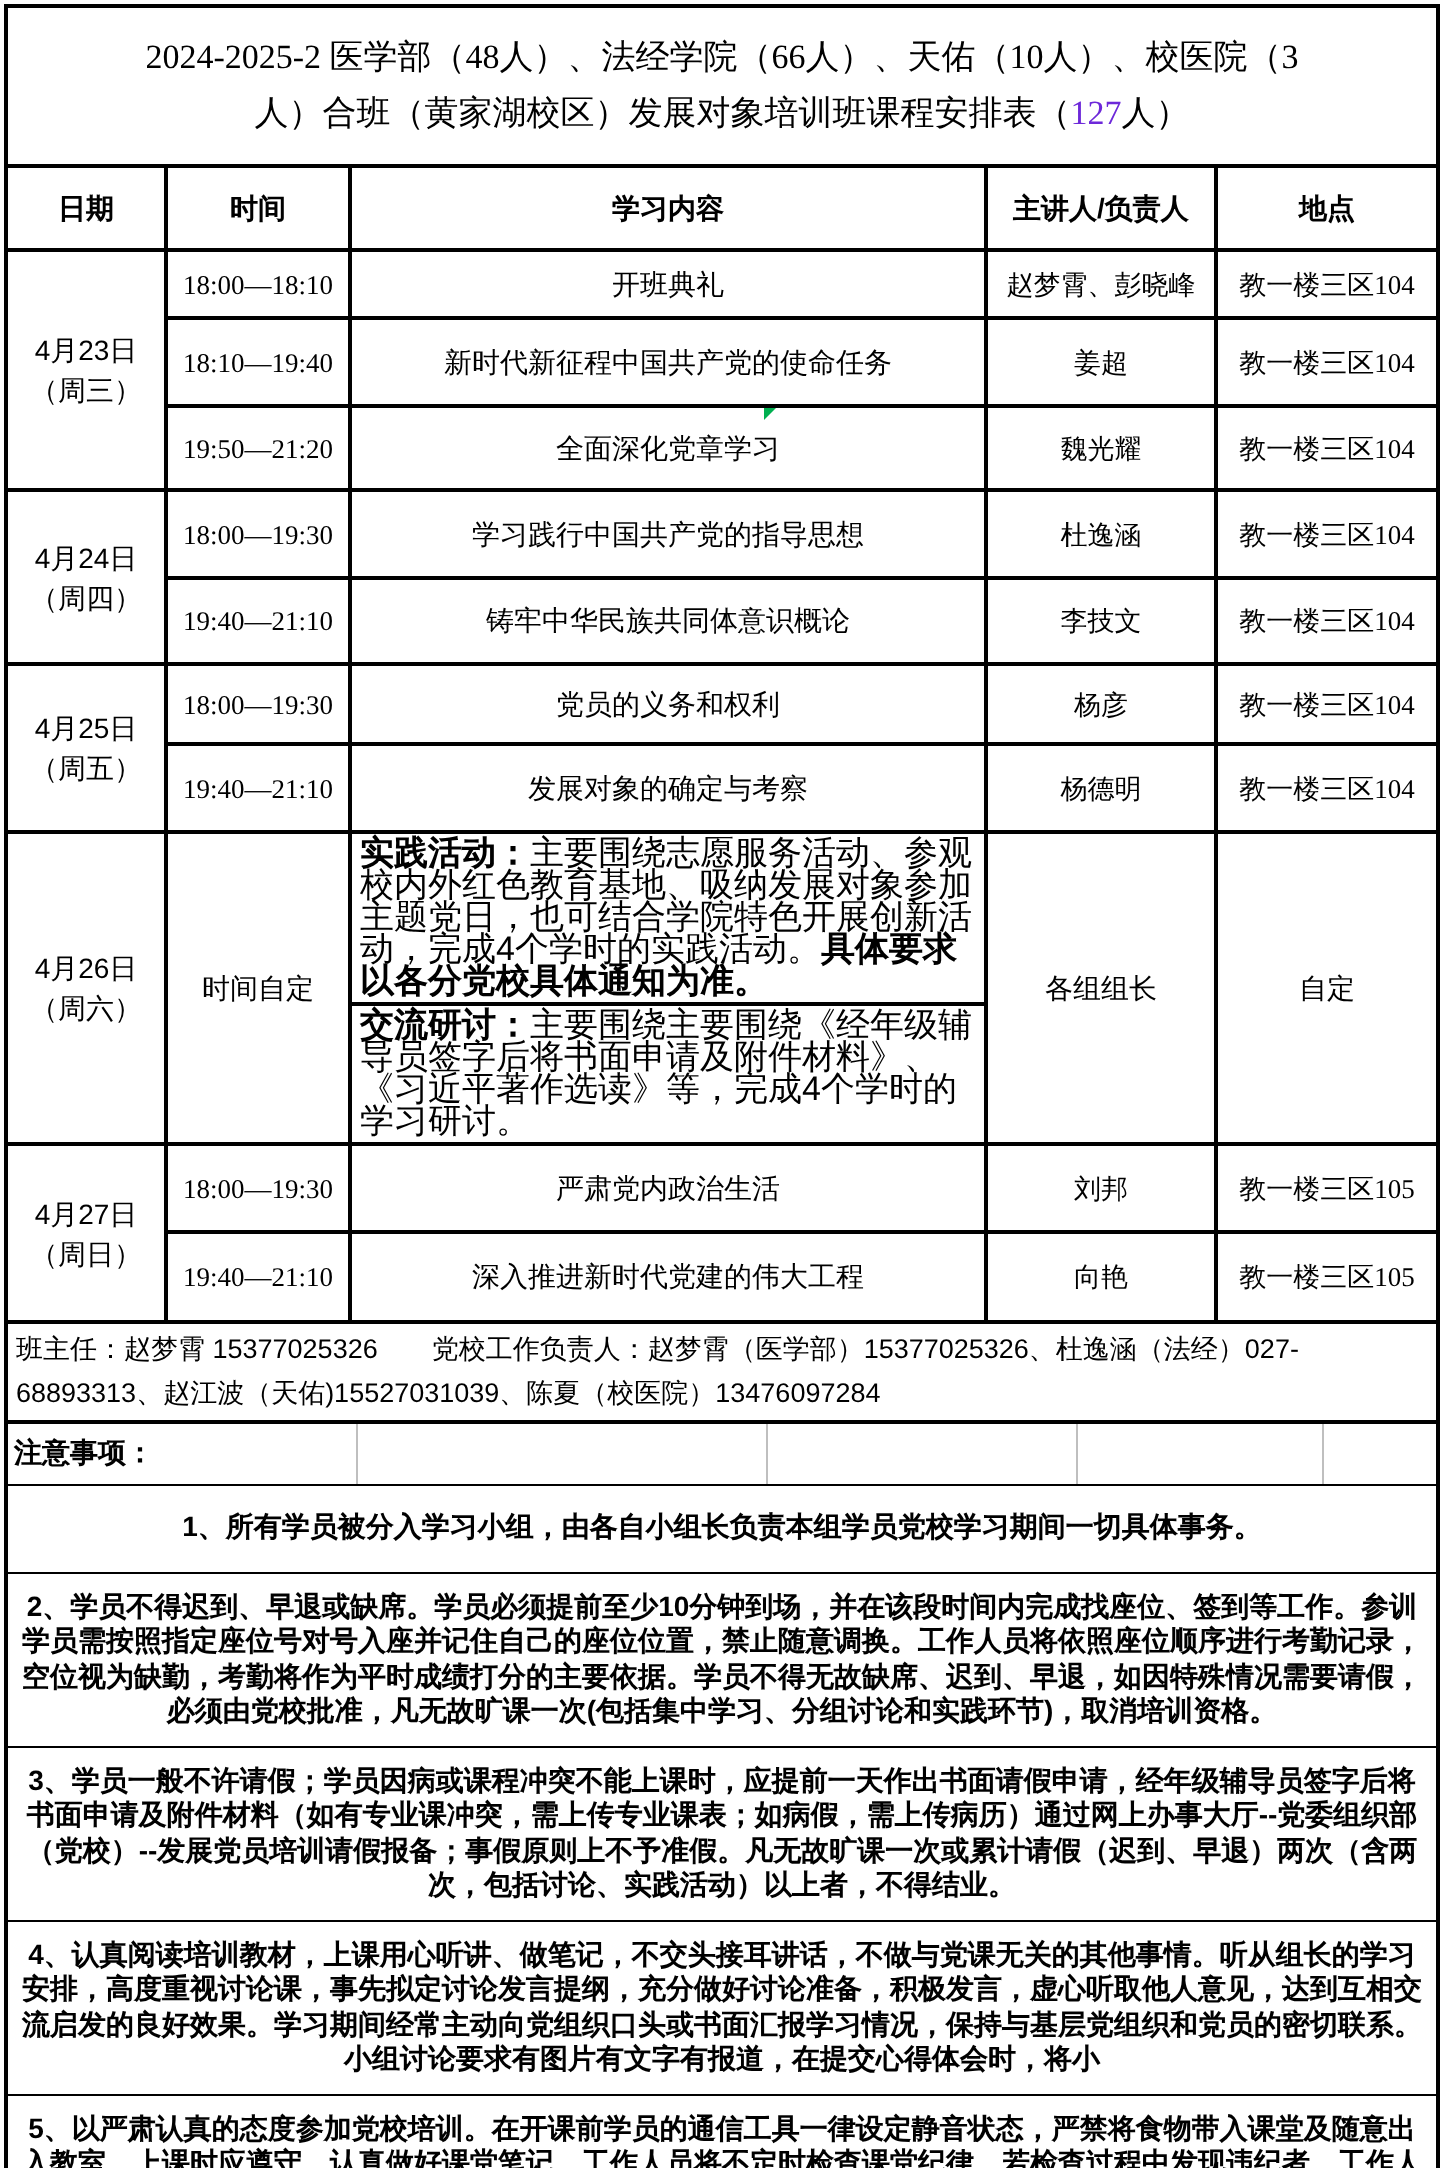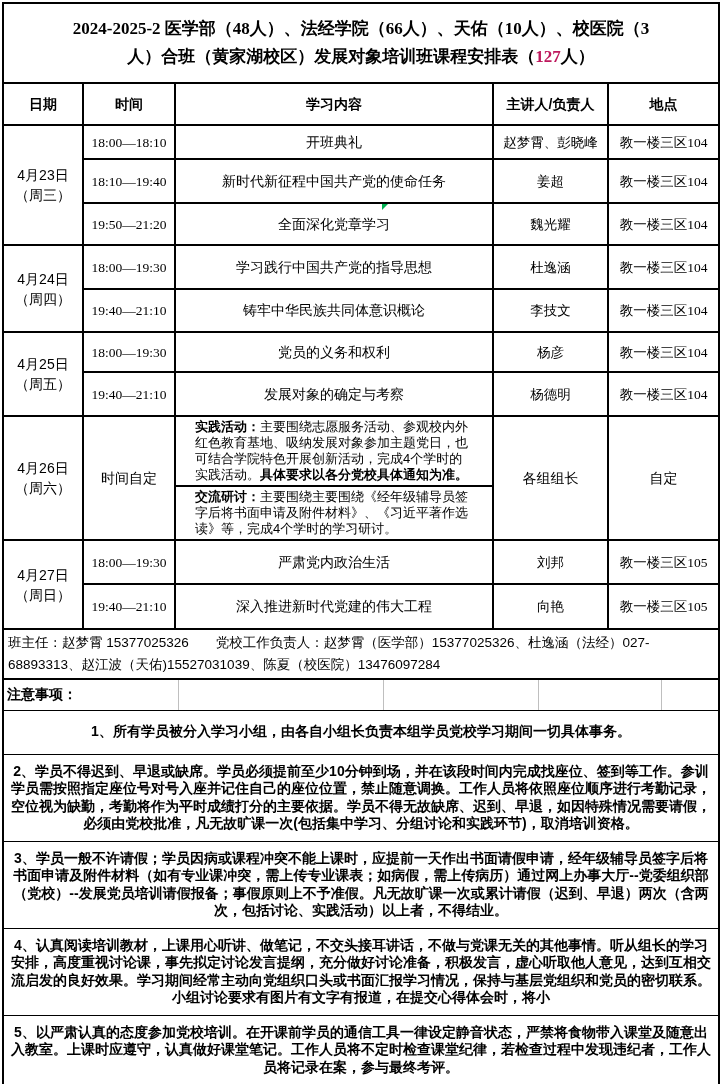--- a/index.html
+++ b/index.html
@@ -2,31 +2,31 @@
 <html><head>
 <meta charset="utf-8">
 <style>
   html,body{margin:0;padding:0;background:#ffffff;}
   body{width:722px;height:1084px;position:relative;color:#000;
        font-family:"Liberation Sans",sans-serif;}
   .sheet{position:absolute;left:2px;top:2px;width:716px;}
   table{border-collapse:collapse;table-layout:fixed;width:716px;}
   td{border:2px solid #000;padding:0 2px;text-align:center;vertical-align:middle;
      font-size:14px;overflow:hidden;line-height:19px;}
-  .title-cell{font-family:"Liberation Serif",serif;font-weight:bold;
+  .title-cell{font-family:"Liberation Serif",serif;font-weight:normal;
               font-size:17px;line-height:28px;padding:2px 4px;border-radius:22px;}
-  .red{color:#be185d;}
+  .red{color:#6d28d9;}
   .hdr{font-weight:bold;}
   .time-cell{font-family:"Liberation Serif",serif;font-size:13.5px;border-radius:11px;}
   .loc-cell,.spk-cell{font-family:"Liberation Serif",serif;font-size:13.5px;}
   .date-cell span{display:block;line-height:20px;}
   .content-cell{position:relative;}
   .marker{position:absolute;left:206px;top:0;width:0;height:0;
           border-top:6px solid #00b050;border-right:6px solid transparent;}
-  .free-cell{text-align:left;font-size:13px;line-height:16px;padding:2px 19px;}
+  .free-cell{text-align:left;font-size:17px;line-height:16px;padding:2px 4px;}
   .free-cell b{font-weight:bold;}
   .staff-cell{text-align:left;font-size:13.5px;line-height:22px;padding:2px 4px;
               font-weight:normal;}
   .notes-hd{border-width:2px 2px 1px 2px;text-align:left;font-weight:bold;
             padding-left:3px;position:relative;}
   .vline{position:absolute;top:0;bottom:0;width:1px;background:#bfbfbf;}
   .note-cell{border-width:1px 2px;text-align:center;font-weight:bold;
              font-size:14px;line-height:17.5px;padding:8px 4px;}
   .assess-cell{border-width:1px 2px 2px 2px;text-align:left;color:#ff0000;
                font-weight:bold;font-size:19px;font-family:"Liberation Serif",serif;

